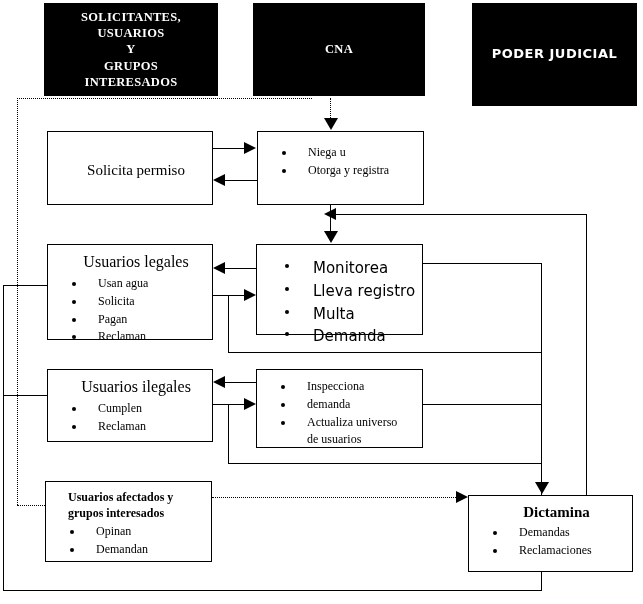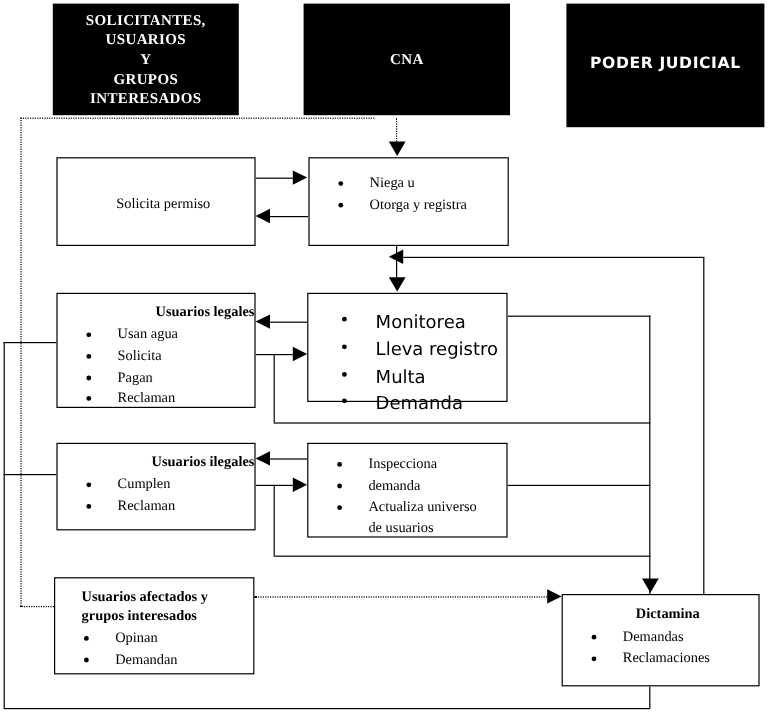--- a/index.html
+++ b/index.html
@@ -22,48 +22,48 @@
     background: #000000;
     color: #ffffff;
     display: flex;
     align-items: center;
     justify-content: center;
     text-align: center;
     font-weight: bold;
     line-height: 1.30;
     letter-spacing: 0.3px;
   }
-  .hdr-solicitantes { left: 44px;  top: 3px; width: 155px; height: 93px; font-size: 12.5px; }
+  .hdr-solicitantes { left: 44px;  top: 3px; width: 174px; height: 93px; font-size: 12.5px; }
   .hdr-cna         { left: 253px; top: 3px; width: 172px; height: 93px; font-size: 12.5px; }
   .hdr-poder       { left: 472px; top: 3px; width: 165px; height: 103px; font-size: 13px;
                      font-family: "DejaVu Sans", sans-serif; font-weight: bold; letter-spacing: .5px; }
 
   
   .box {
     position: absolute;
     background: #ffffff;
     border: 1px solid #000000;
     box-sizing: border-box;
     z-index: 5;
     padding-left: 12px;
   }
   .box-title {
-    font-weight: bold;
-    font-size: 12px;
-    text-align: right;
+    font-weight: normal;
+    font-size: 16px;
+    text-align: center;
     line-height: 1.25;
   }
   .box-title-left {
     font-weight: bold;
     font-size: 12px;
     text-align: left;
     line-height: 1.30;
   }
   .box-center-label {
-    font-size: 12px;
+    font-size: 15px;
     text-align: center;
   }
   ul.bul {
     margin: 0;
     padding: 0;
     list-style: none;
   }
   ul.bul li {
     font-size: 12px;
     line-height: 1.48;

